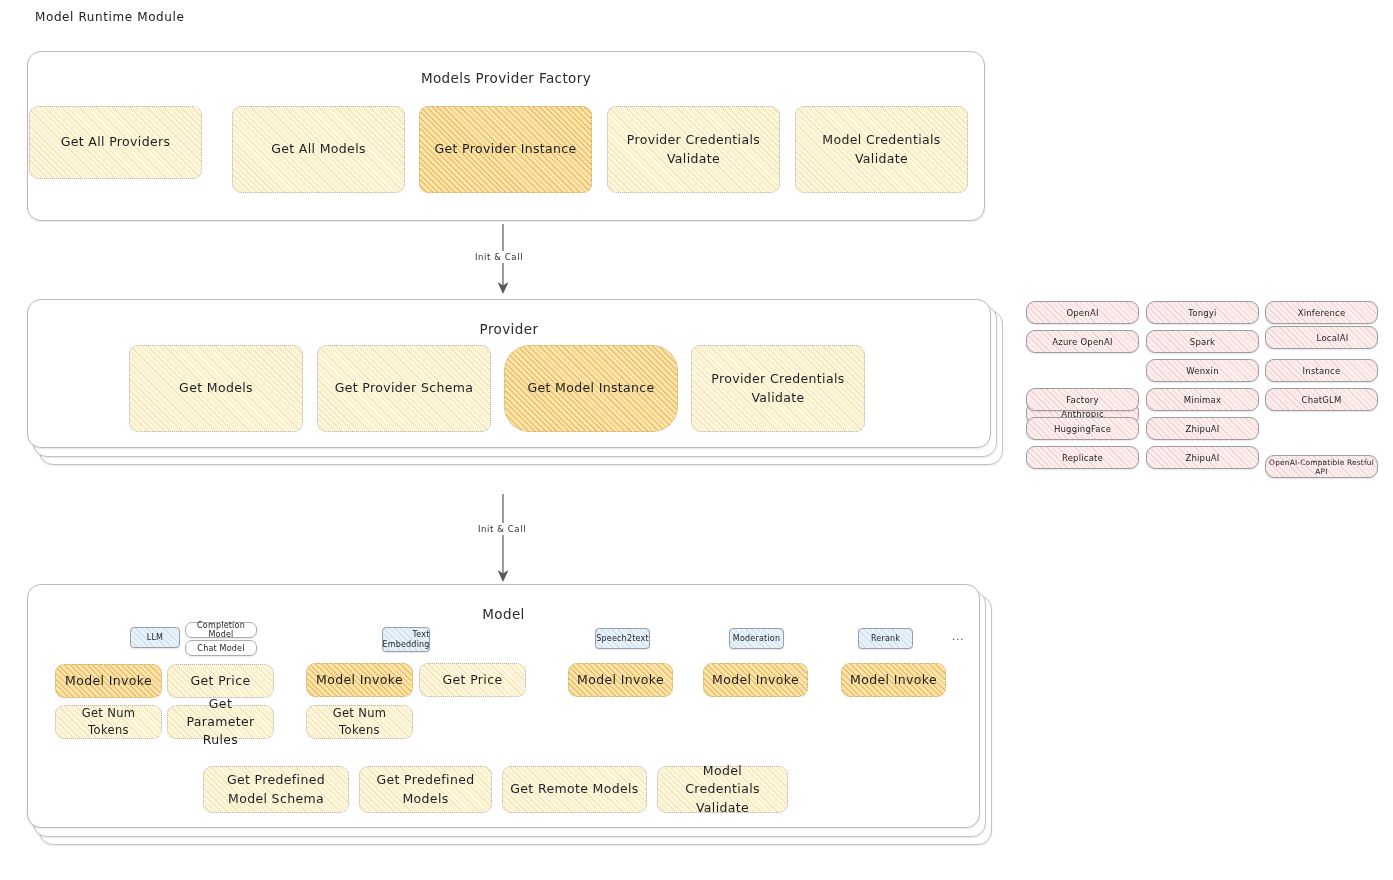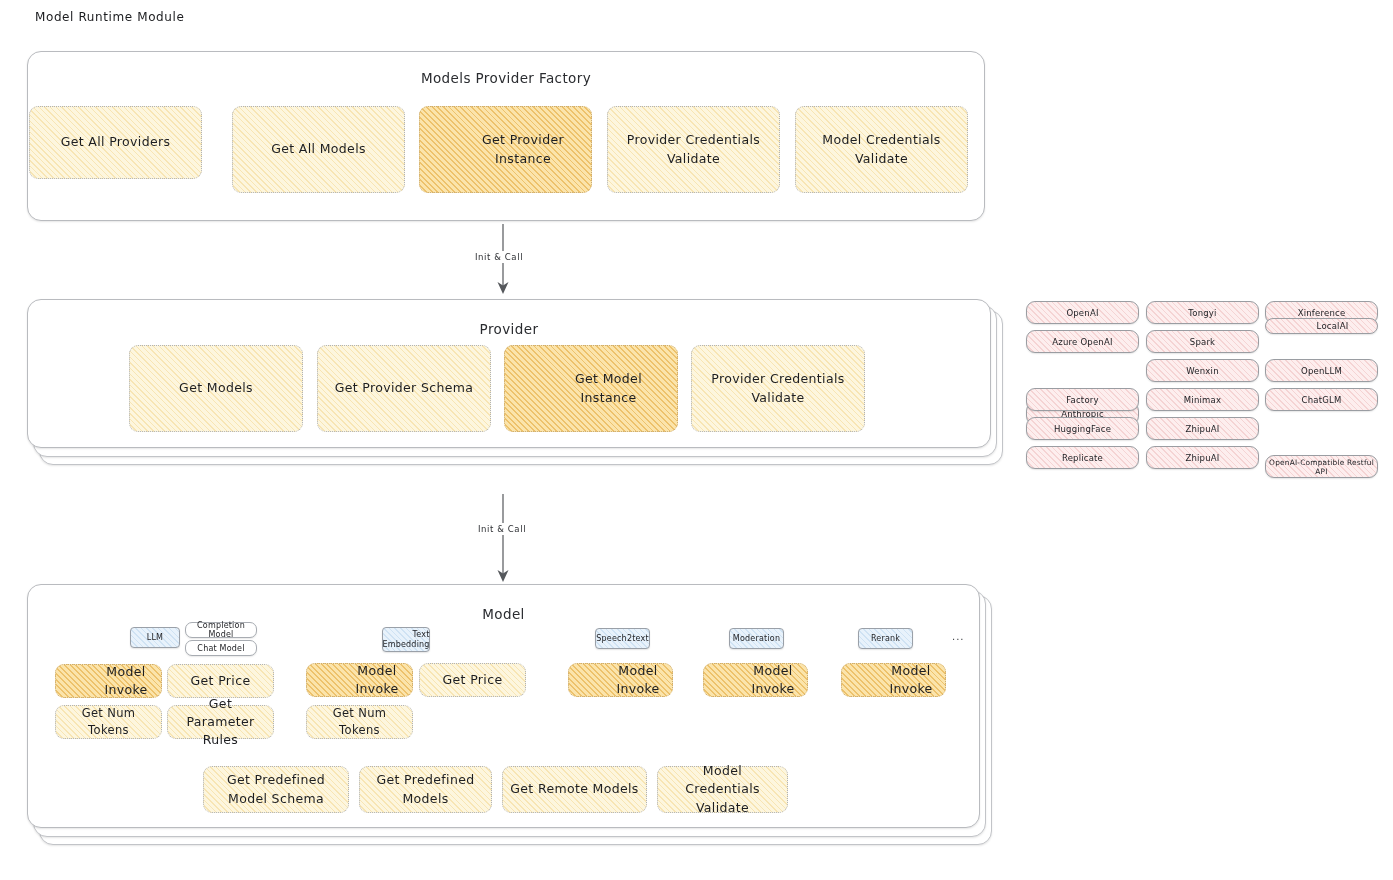--- a/index.html
+++ b/index.html
@@ -62,21 +62,20 @@
     background-color:#fdf6de;
     background-image:repeating-linear-gradient(45deg,
         rgba(240,205,120,.42) 0 1px, rgba(255,255,255,0) 1px 4px);
   }
   
   .y-strong{
     background-color:#fbe4ab;
     background-image:repeating-linear-gradient(45deg,
         rgba(226,165,55,.55) 0 1.3px, rgba(255,255,255,0) 1.3px 4px);
     border-color:#c9ab74;
-    padding-left:41px;
   }
   
   .p-chip{
     position:absolute;
     box-sizing:border-box;
     border:1.3px solid #9a9da2;
     border-radius:9px;
     background-color:#fdeeee;
     background-image:repeating-linear-gradient(45deg,
         rgba(226,150,150,.30) 0 1px, rgba(255,255,255,0) 1px 4px);
@@ -153,41 +152,41 @@
 <div class="deck" style="left:39px;top:310px;width:964px;height:155px;"></div>
 <div class="deck" style="left:33px;top:305px;width:964px;height:152px;"></div>
 <div class="panel" style="left:27px;top:299px;width:964px;height:149px;">
   <div class="panel-title hand" style="top:21px;">Provider</div>
 </div>
 
 <div class="hbox y-pale hand" style="left:129px;top:345px;width:174px;height:87px;">Get Models</div>
 
 <div class="hbox y-pale hand" style="left:317px;top:345px;width:174px;height:87px;">Get Provider Schema</div>
 
-<div class="hbox y-strong hand" style="left:504px;top:345px;width:174px;height:87px;">Get Model Instance</div>
+<div class="hbox y-strong hand" style="left:504px;top:345px;width:174px;height:87px;border-radius:26px;">Get Model Instance</div>
 
 <div class="hbox y-pale hand" style="left:691px;top:345px;width:174px;height:87px;">Provider Credentials Validate</div>
 
 <div class="p-chip hand" style="left:1026px;top:301px;width:113px;height:23px;">OpenAI</div>
 <div class="p-chip hand" style="left:1026px;top:330px;width:113px;height:23px;">Azure OpenAI</div>
 <div class="p-chip hand" style="left:1026px;top:359px;width:113px;height:23px;margin-top:43px;">Anthropic</div>
 <div class="p-chip hand" style="left:1026px;top:388px;width:113px;height:23px;">Factory</div>
 <div class="p-chip hand" style="left:1026px;top:417px;width:113px;height:23px;">HuggingFace</div>
 <div class="p-chip hand" style="left:1026px;top:446px;width:113px;height:23px;">Replicate</div>
 
 <div class="p-chip hand" style="left:1146px;top:301px;width:113px;height:23px;">Tongyi</div>
 <div class="p-chip hand" style="left:1146px;top:330px;width:113px;height:23px;">Spark</div>
 <div class="p-chip hand" style="left:1146px;top:359px;width:113px;height:23px;">Wenxin</div>
 <div class="p-chip hand" style="left:1146px;top:388px;width:113px;height:23px;">Minimax</div>
 <div class="p-chip hand" style="left:1146px;top:417px;width:113px;height:23px;">ZhipuAI</div>
 <div class="p-chip hand" style="left:1146px;top:446px;width:113px;height:23px;">ZhipuAI</div>
 
 <div class="p-chip hand" style="left:1265px;top:301px;width:113px;height:23px;">Xinference</div>
-<div class="p-chip hand" style="left:1265px;top:318px;width:113px;height:16px;padding-left:22px;">LocalAI</div>
-<div class="p-chip hand" style="left:1265px;top:359px;width:113px;height:23px;">OpenLLM</div>
+<div class="p-chip hand" style="left:1265px;top:326px;width:113px;height:23px;padding-left:22px;">LocalAI</div>
+<div class="p-chip hand" style="left:1265px;top:359px;width:113px;height:23px;">Instance</div>
 <div class="p-chip hand" style="left:1265px;top:388px;width:113px;height:23px;">ChatGLM</div>
 <div class="p-chip hand" style="left:1265px;top:417px;width:113px;height:23px;font-size:7.4px;margin-top:38px;">OpenAI-Compatible Restful API</div>
 <div class="ellipsis hand" style="left:1313px;top:452px;">...</div>
 
 <svg class="arrow-svg" style="left:488px;top:494px;" width="30" height="90" viewBox="0 0 30 90">
   <path d="M15 0 L15 80" stroke="#55585c" stroke-width="1.2" fill="none"></path>
   <path d="M15 88 L9.5 76 L15 79.5 L20.5 76 Z" fill="#55585c"></path>
 </svg>
 <div class="arrow-label hand" style="left:475px;top:523px;">Init &amp; Call</div>
 

